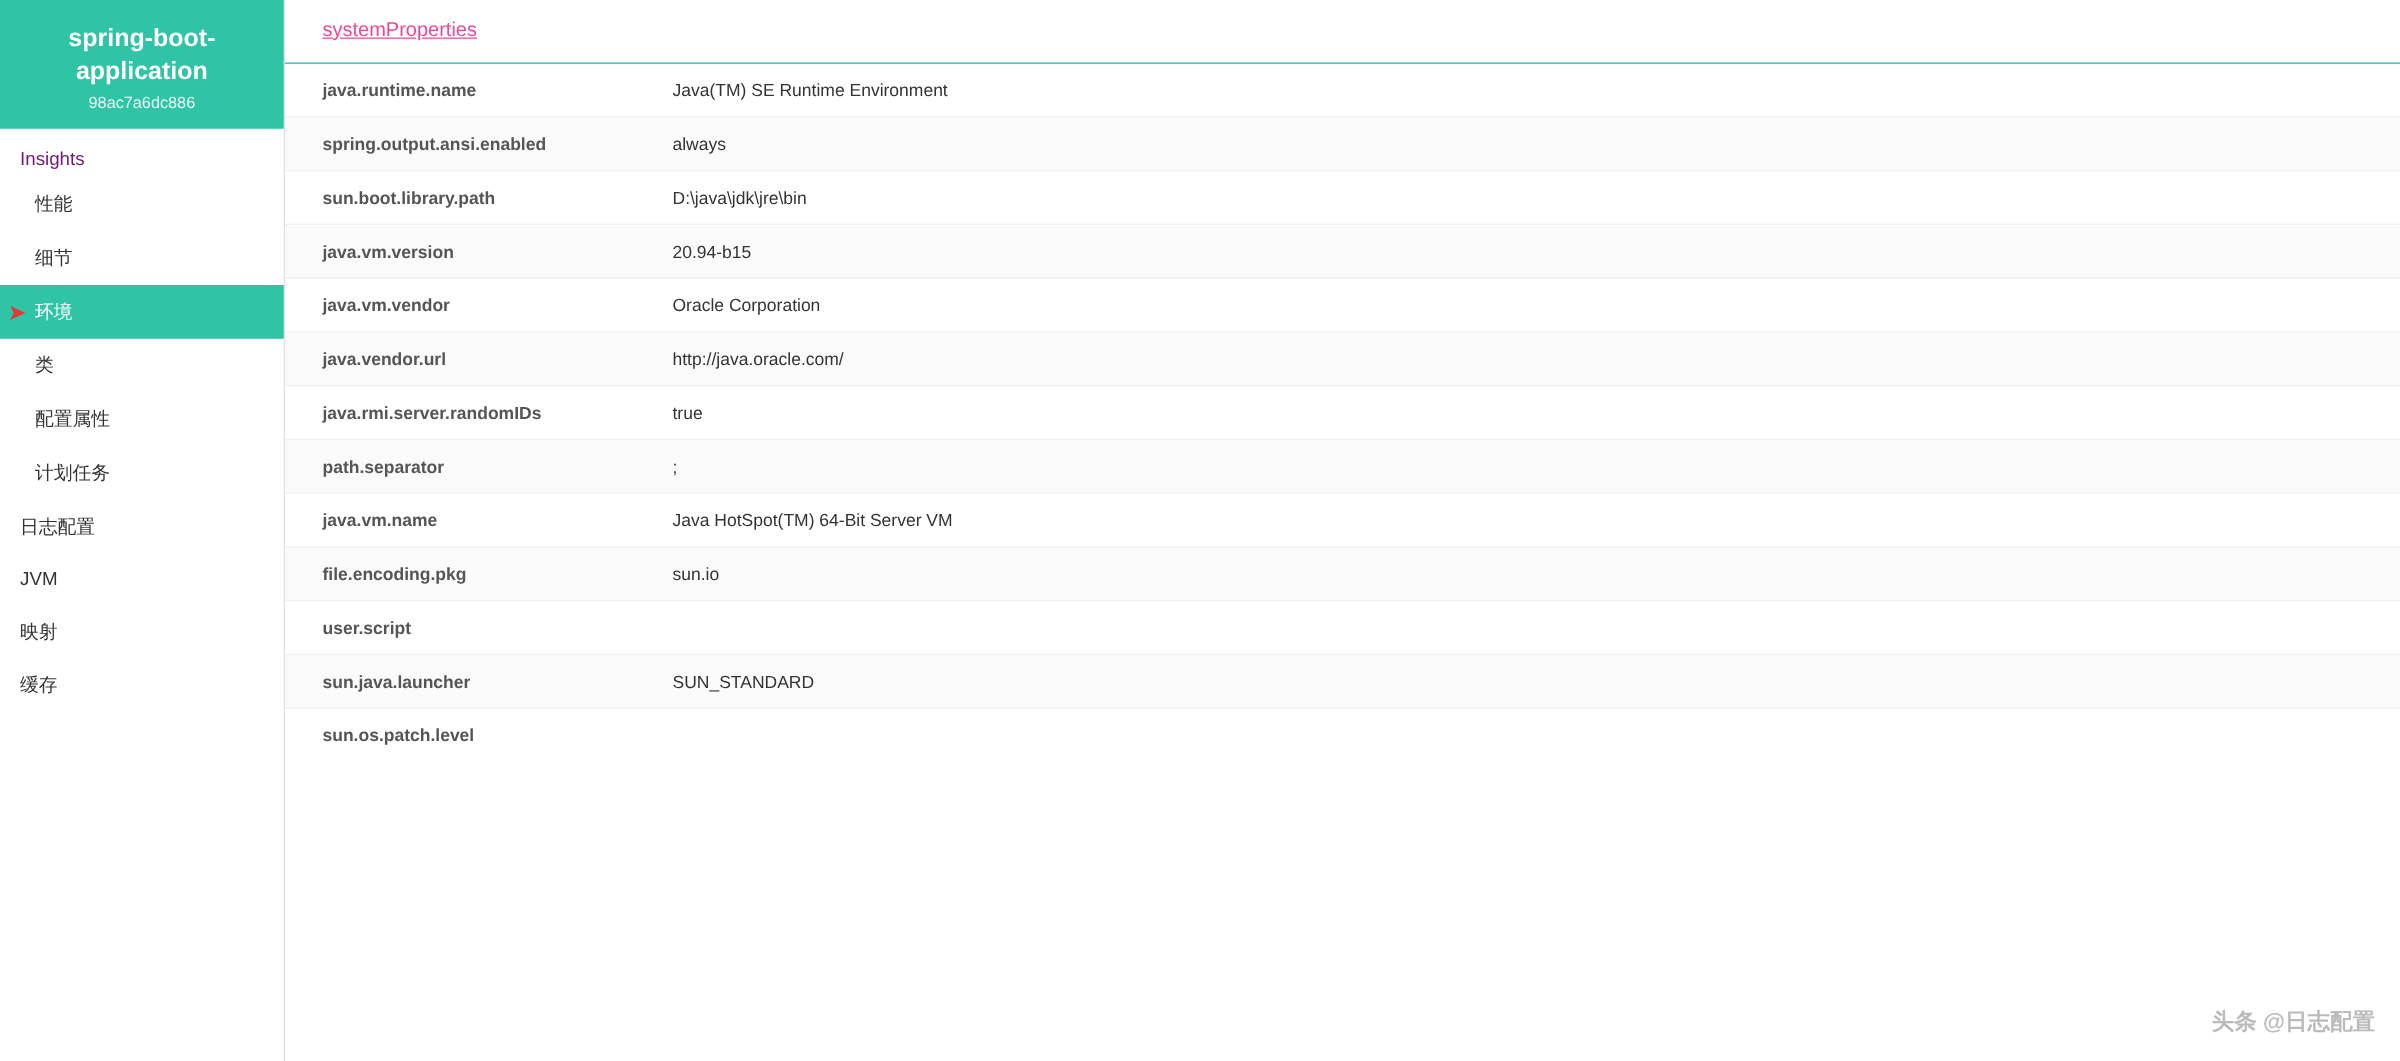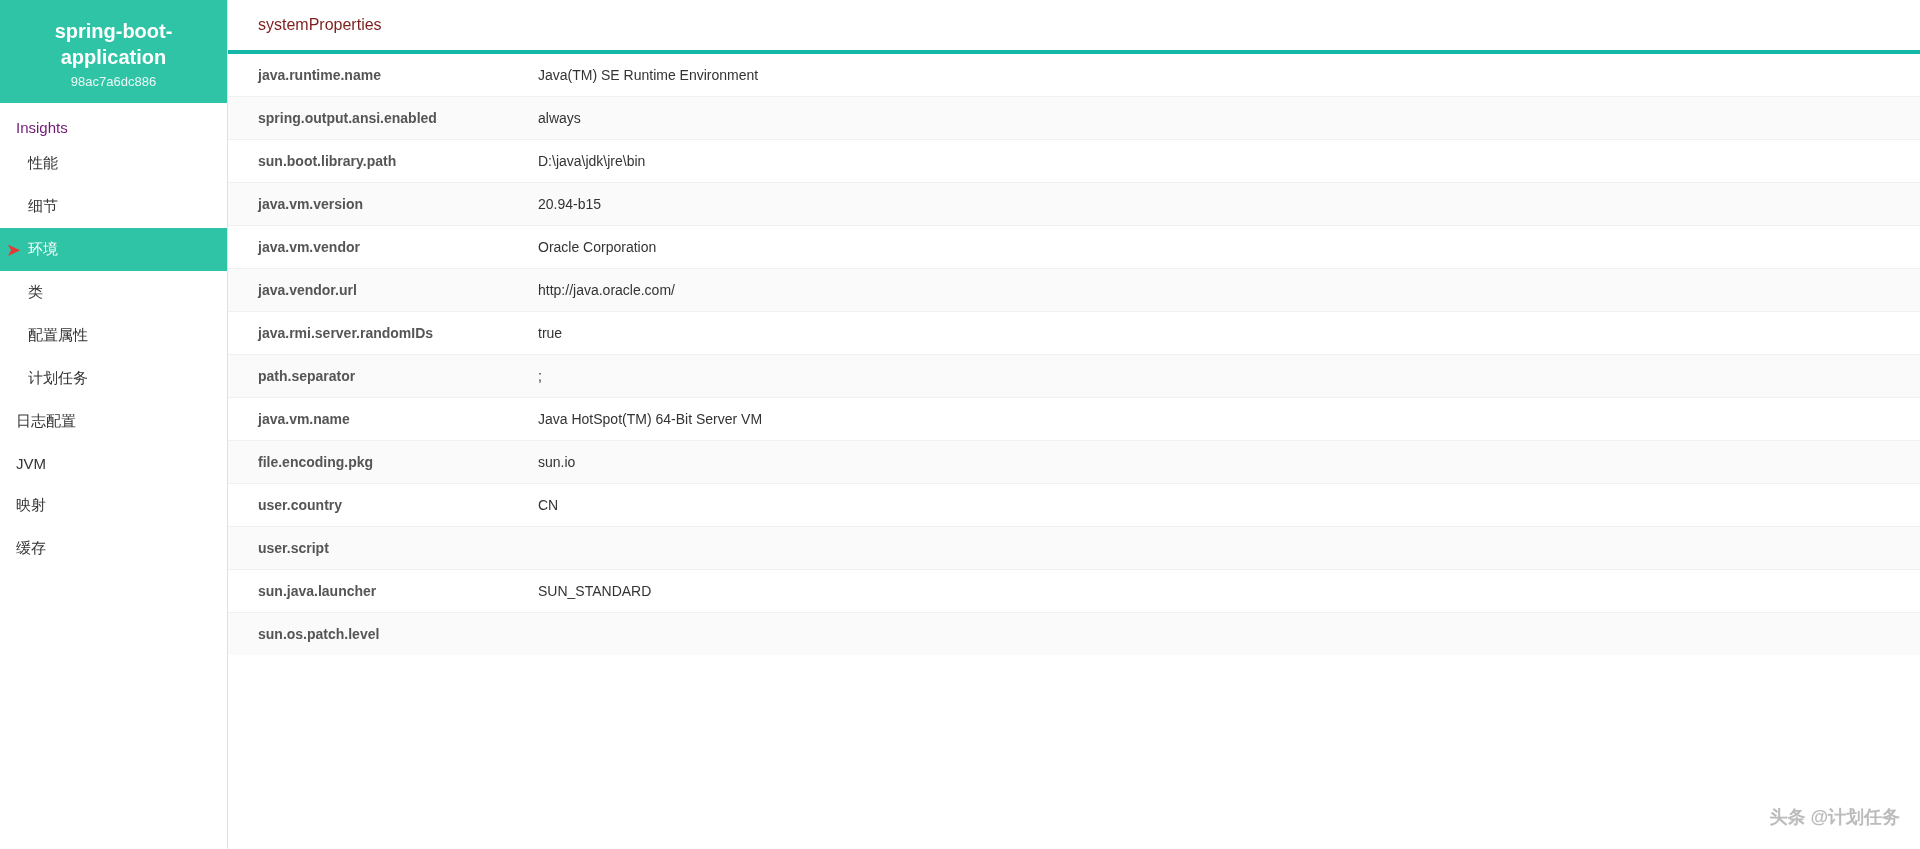--- a/index.html
+++ b/index.html
@@ -73,22 +73,23 @@
       flex: 1;
       background: #fff;
       overflow-y: auto;
       padding: 0;
     }
 
     .section-title {
       padding: 16px 30px;
       font-size: 16px;
       font-weight: 500;
-      color: #7f1d1d;
-      border-bottom: 4px solid #14b8a6;
+      color: #ec4899;
+      border-bottom: 1px solid #14b8a6;
+      text-decoration: underline;
     }
 
     .properties-table {
       width: 100%;
       border-collapse: collapse;
     }
     .properties-table tr {
       border-bottom: 1px solid #f0f0f0;
     }
     .properties-table tr:last-child {
@@ -205,32 +206,28 @@
     </tr>
         <tr>
       <td>java.vm.name</td>
       <td>Java HotSpot(TM) 64-Bit Server VM</td>
     </tr>
         <tr>
       <td>file.encoding.pkg</td>
       <td>sun.io</td>
     </tr>
         <tr>
-      <td>user.country</td>
-      <td>CN</td>
-    </tr>
-        <tr>
       <td>user.script</td>
       <td></td>
     </tr>
         <tr>
       <td>sun.java.launcher</td>
       <td>SUN_STANDARD</td>
     </tr>
         <tr>
       <td>sun.os.patch.level</td>
       <td></td>
     </tr>
       </tbody>
   </table>
 </div>
 
-<div class="watermark">头条 @计划任务</div>
+<div class="watermark">头条 @日志配置</div>
 
 </body></html>

